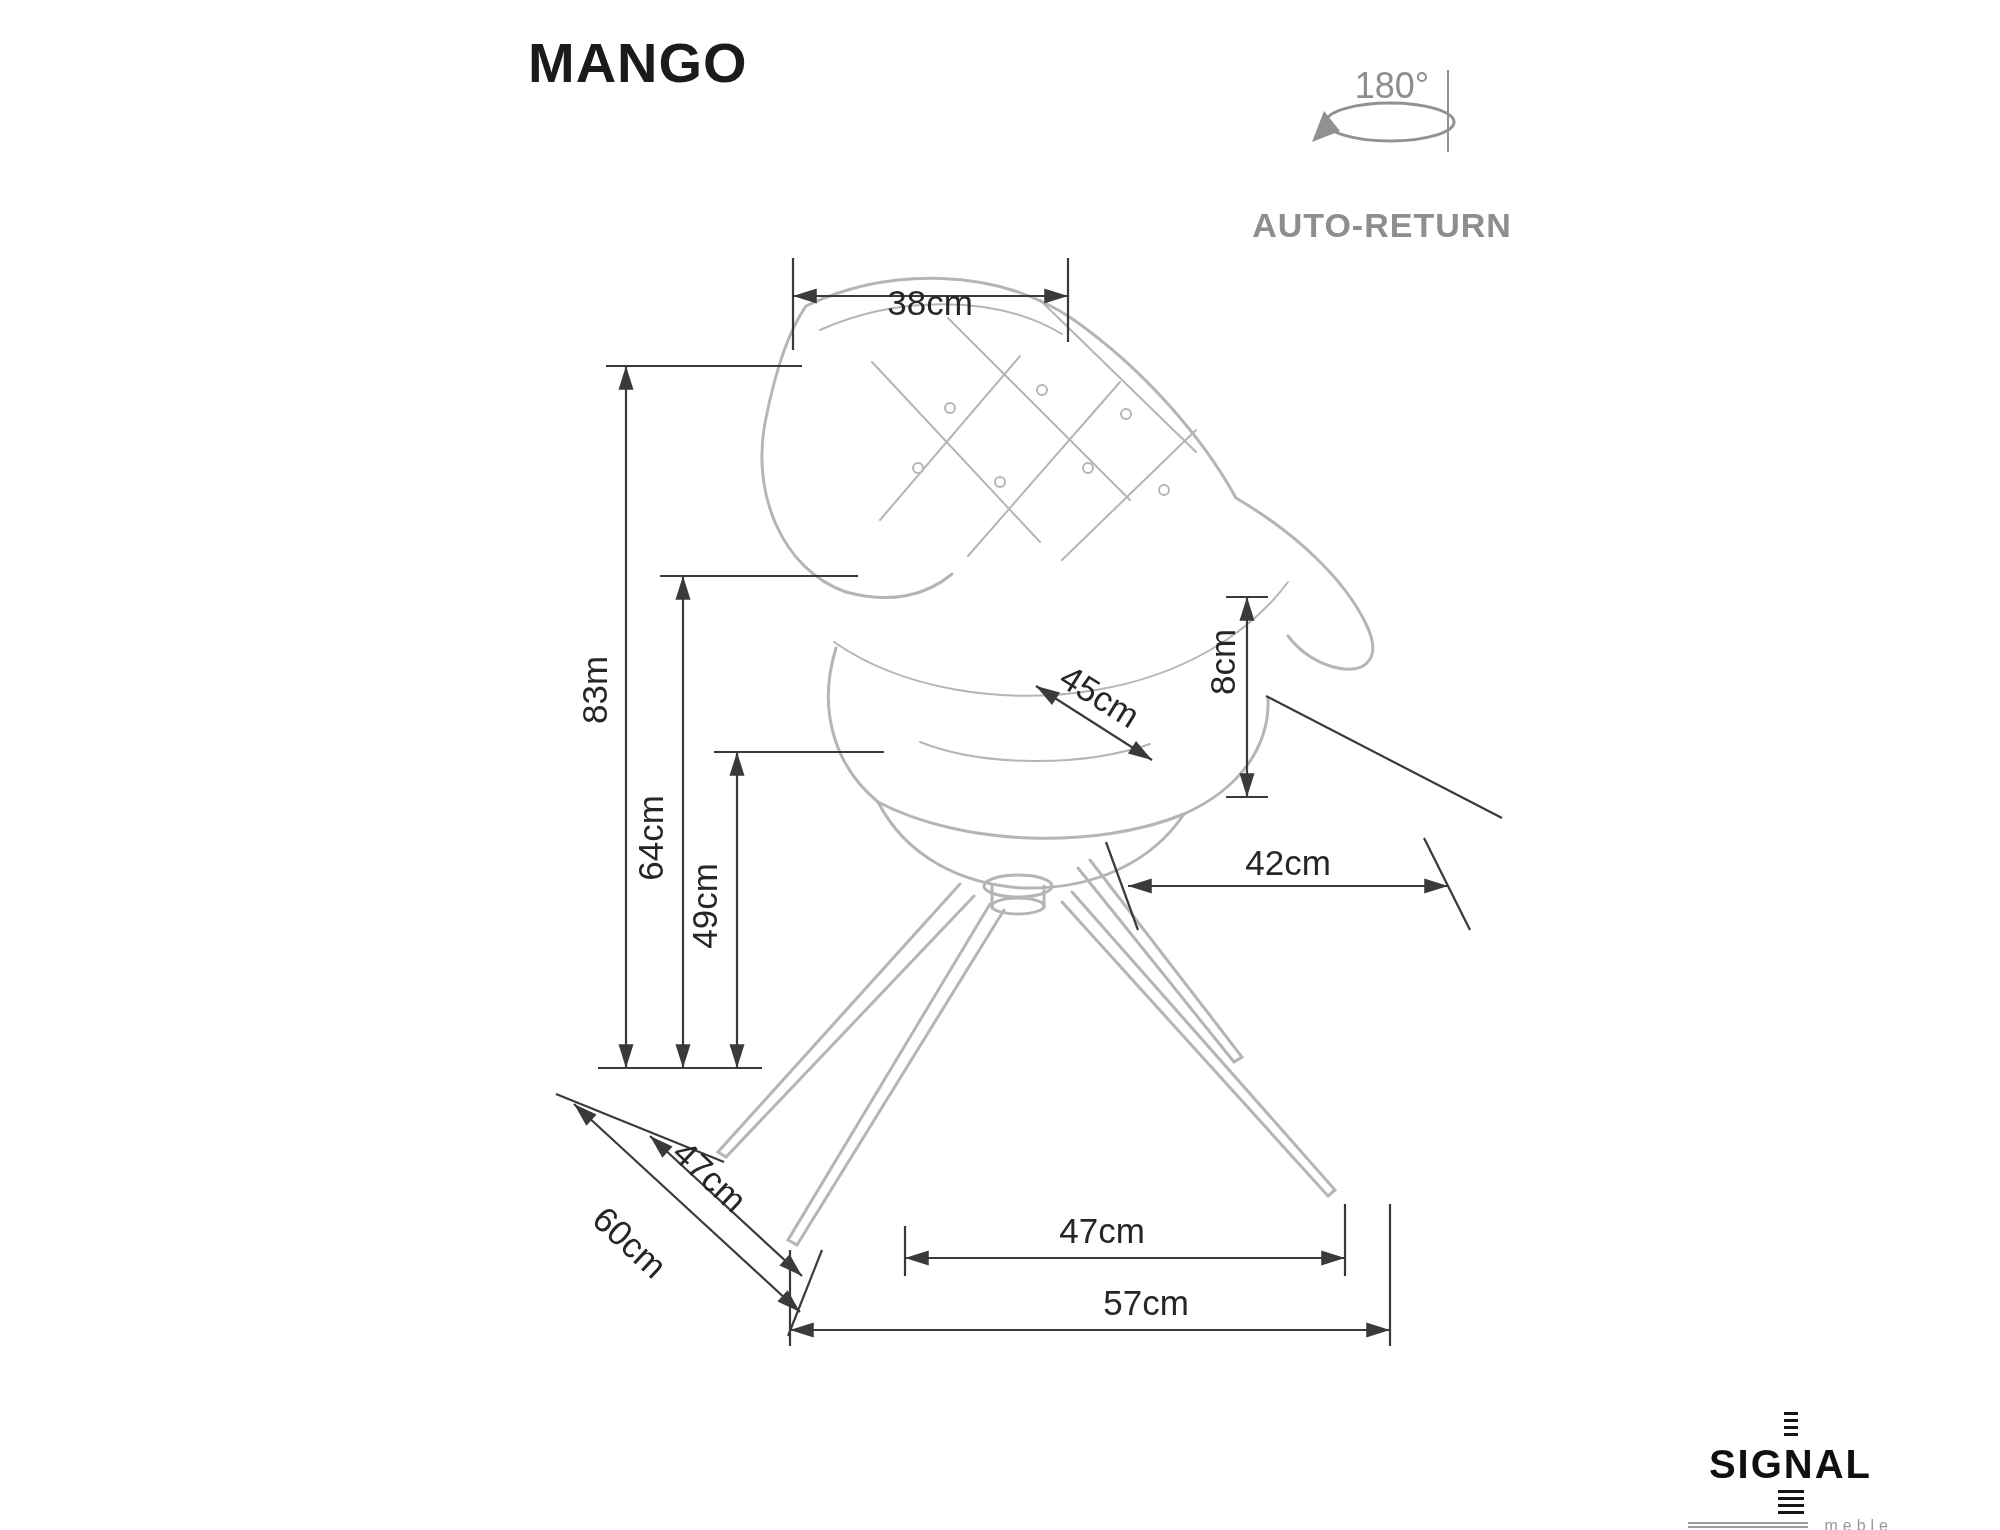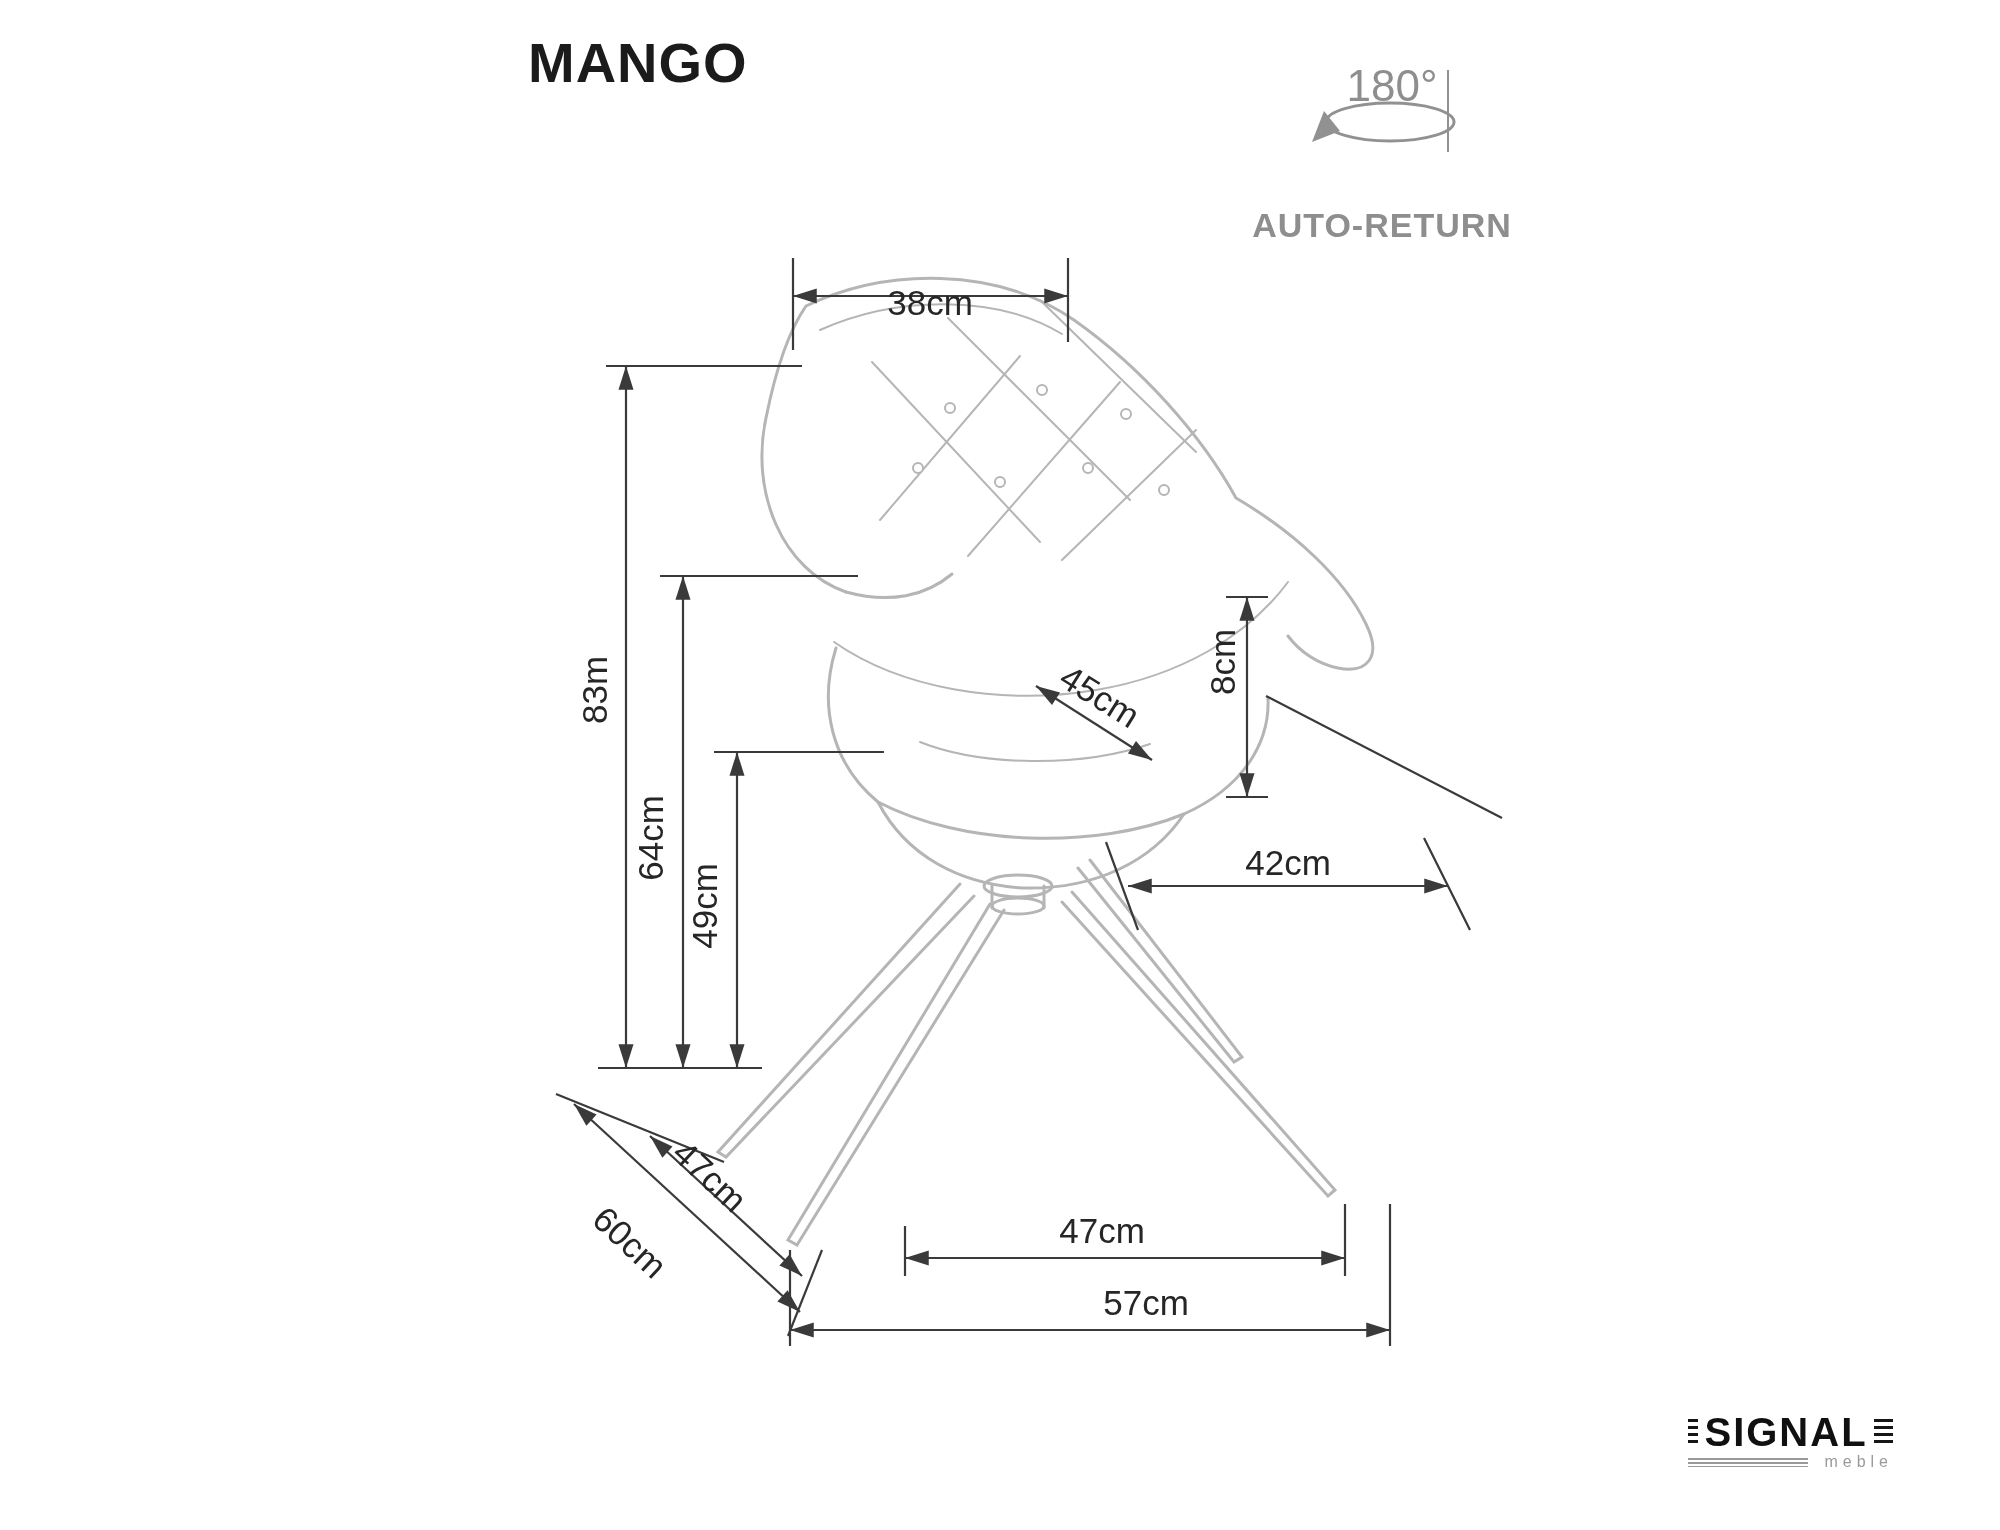--- a/index.html
+++ b/index.html
@@ -20,24 +20,24 @@
     transform:translate(-50%,-50%);
     font-size:35px;color:#262626;white-space:nowrap;line-height:1;
   }
   .lbl.rot-ccw{transform:translate(-50%,-50%) rotate(-90deg);}
   .lbl.rot-45{transform:translate(-50%,-50%) rotate(43deg);}
   .lbl.rot-32{transform:translate(-50%,-50%) rotate(32deg);}
   .gray-lbl{
     position:absolute;transform:translate(-50%,-50%);
     color:#8e8e8e;white-space:nowrap;line-height:1;
   }
-  .deg-lbl{font-size:44px;}
+  .deg-lbl{font-size:36px;}
   .autoreturn-lbl{font-size:34px;font-weight:700;letter-spacing:1px;margin-top:40px;}
   .logo{position:absolute;left:1688px;top:1412px;width:205px;}
-  .logo-row{display:flex;align-items:center;gap:6px;}
+  .logo-row{display:flex;align-items:center;gap:6px;flex-direction:column;}
   .stripes{
     height:26px;
     background:repeating-linear-gradient(#161616 0 3px,transparent 3px 7px);
   }
   .stripes.s-left{width:14px;}
   .stripes.s-right{width:26px;}
   .brand-name{
     font-size:40px;font-weight:700;color:#101010;letter-spacing:2px;line-height:1;
   }
   .logo-sub{display:flex;align-items:center;gap:16px;margin-top:2px;}

